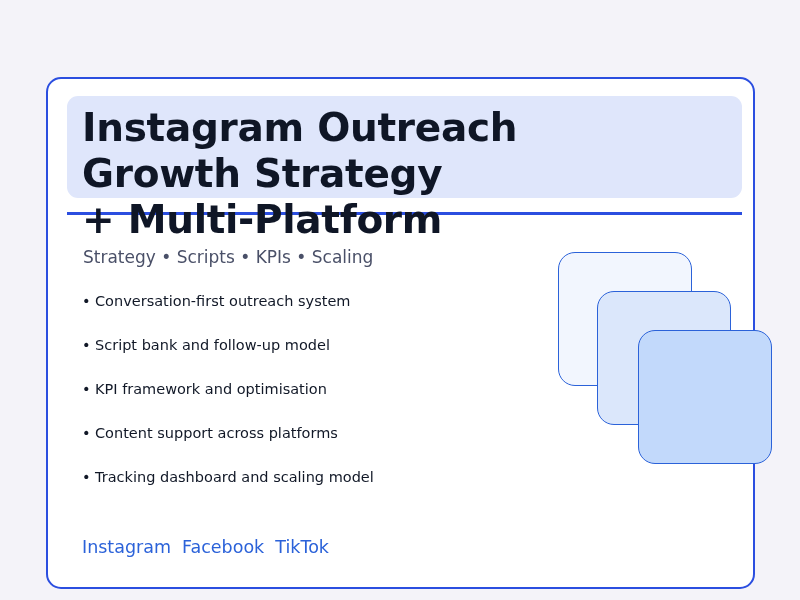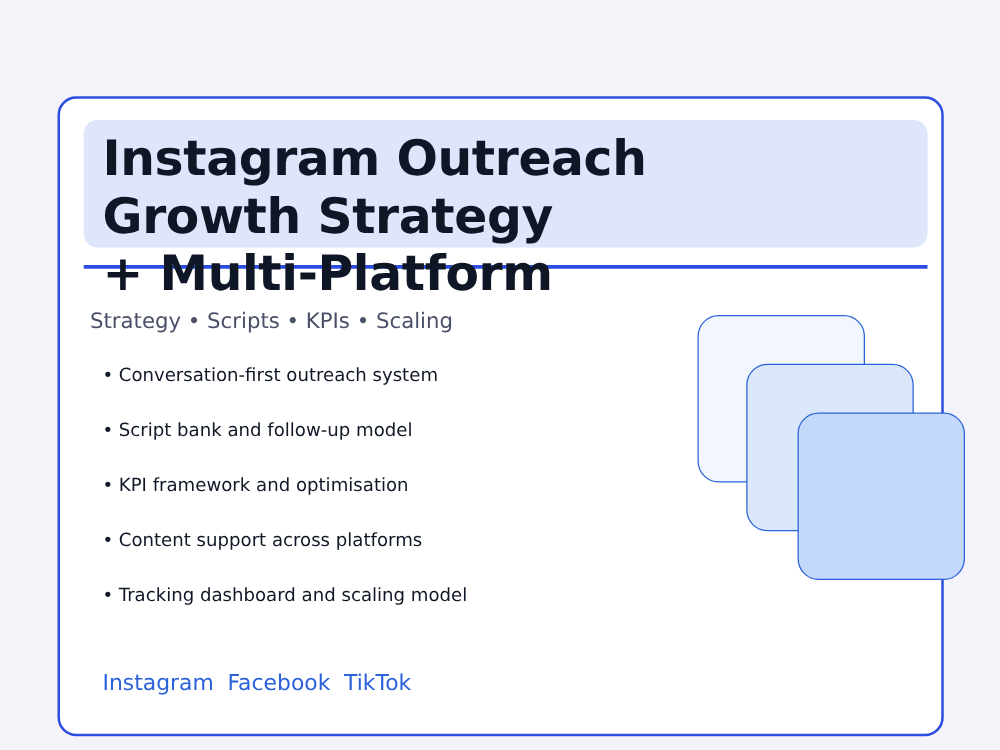--- a/index.html
+++ b/index.html
@@ -65,21 +65,21 @@
     top: 133px;
     width: 675px;
     height: 3px;
     background: #2b4ee0;
     z-index: 3;
   }
 
   
   #subtitle {
     position: absolute;
-    left: 24px;
+    left: 35px;
     top: 168px;
     font-size: 17px;
     color: #4a5068;
     white-space: nowrap;
     z-index: 2;
   }
 
   
   #bullet-list {
     position: absolute;

